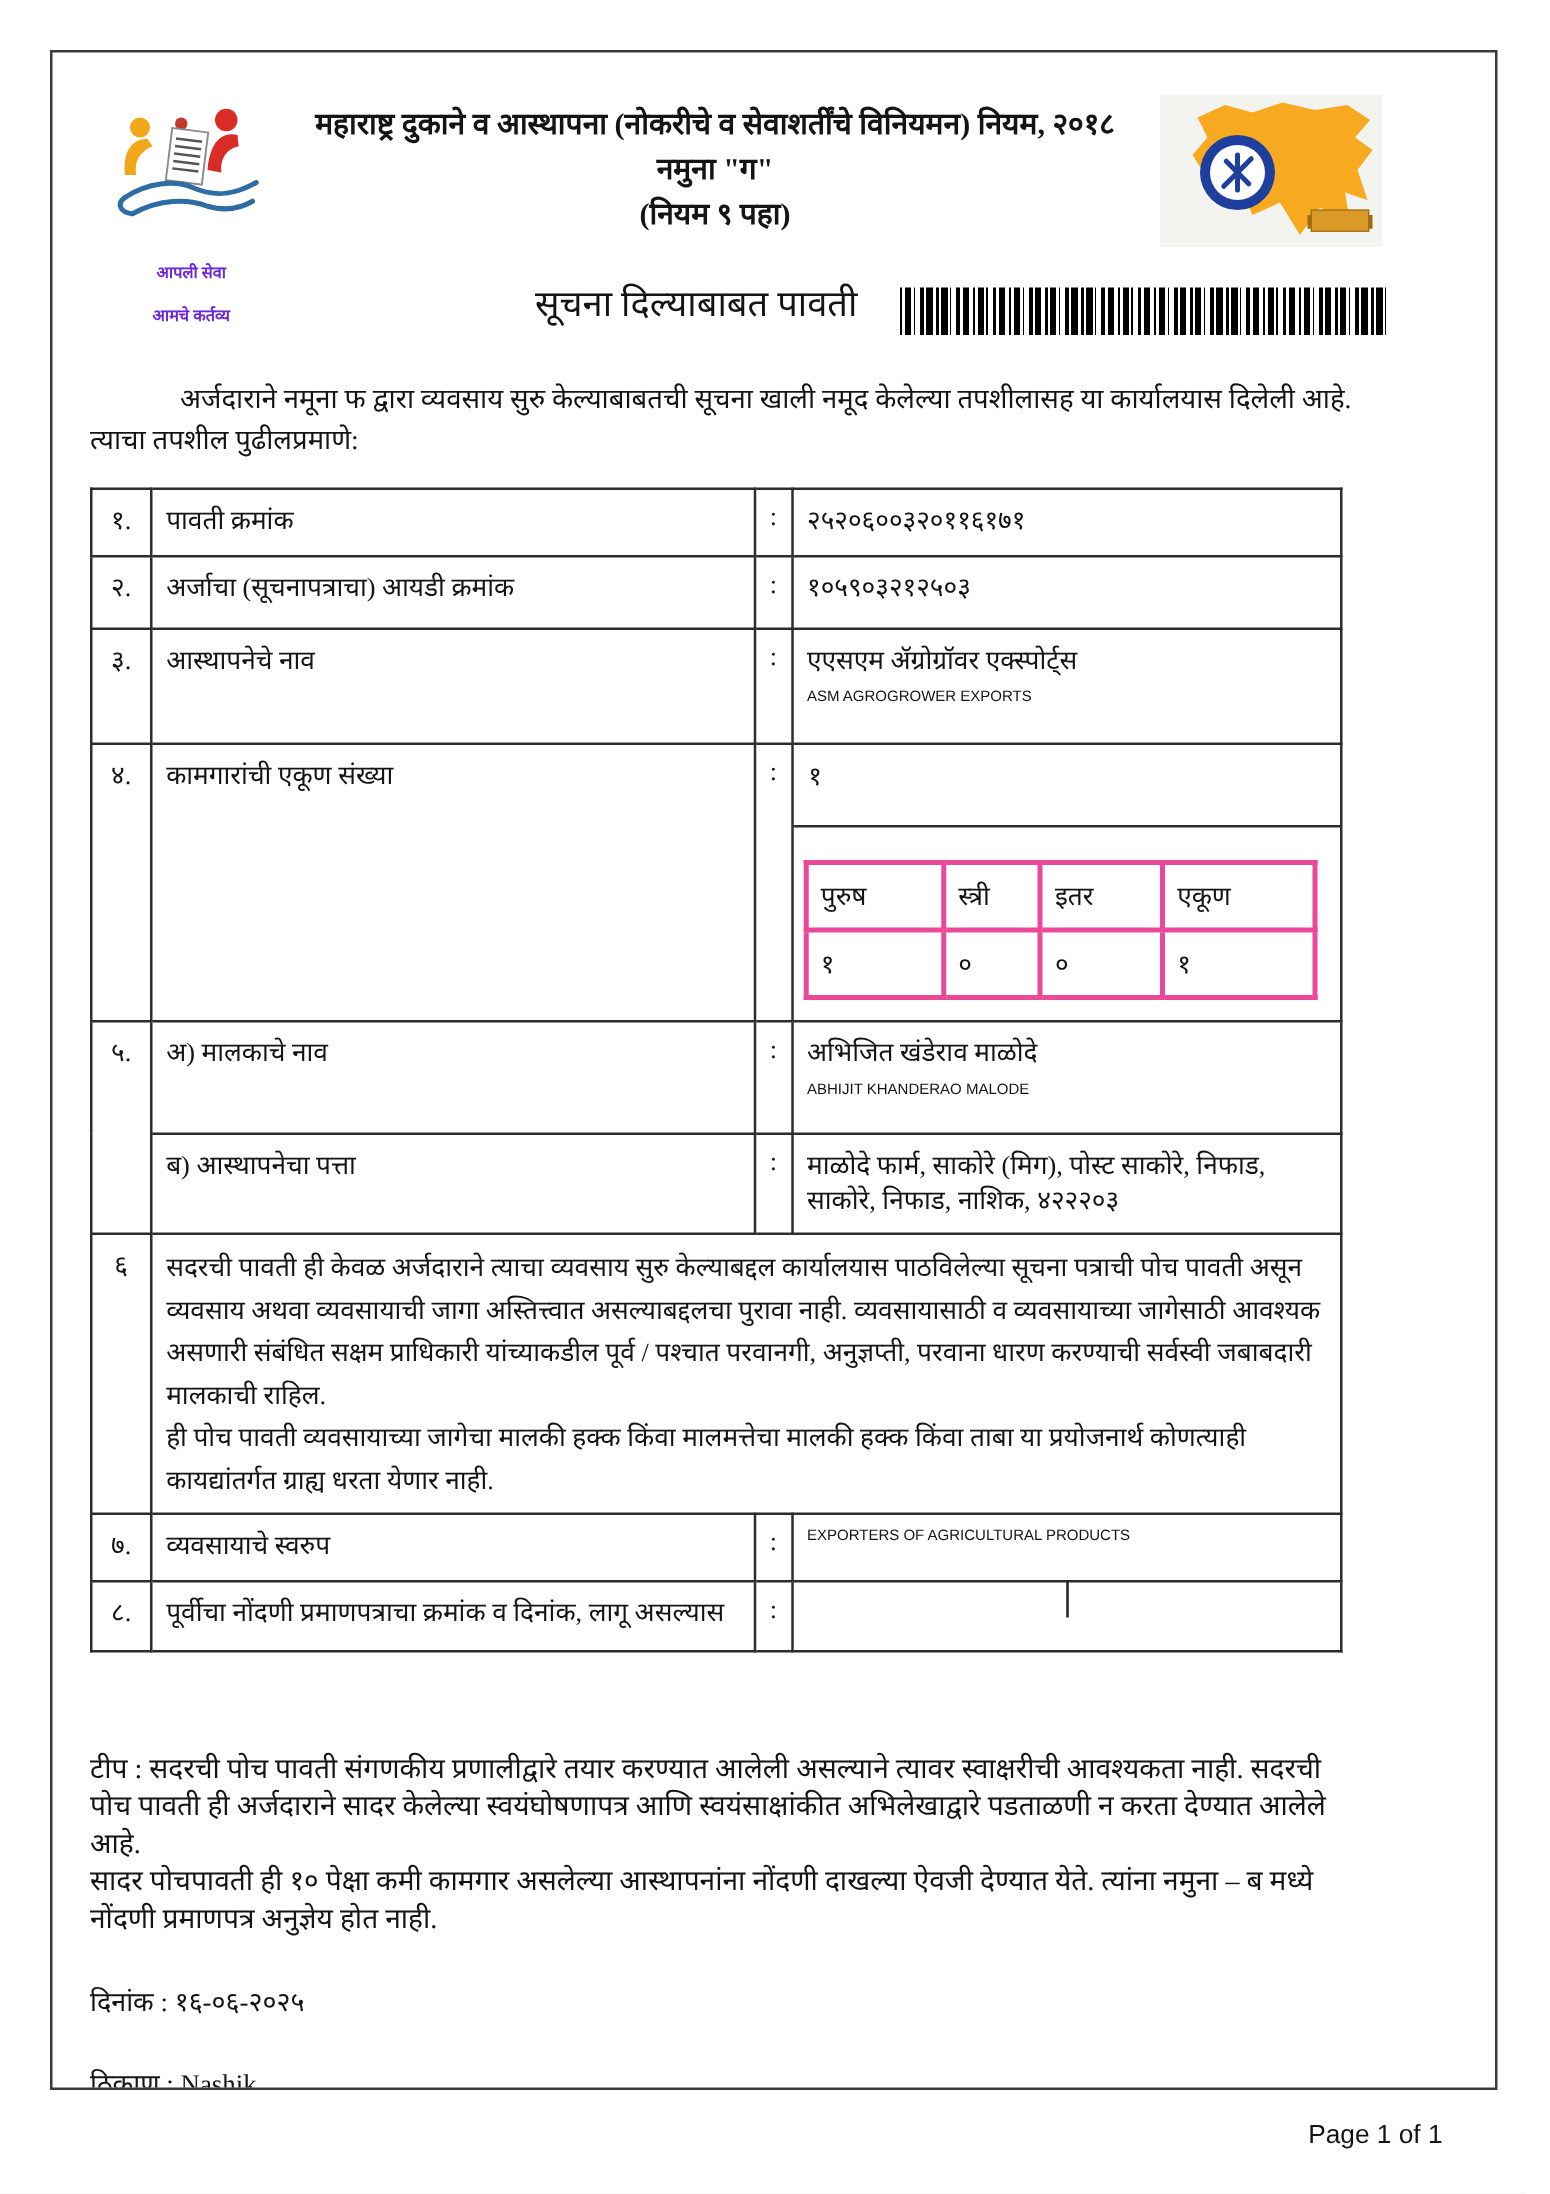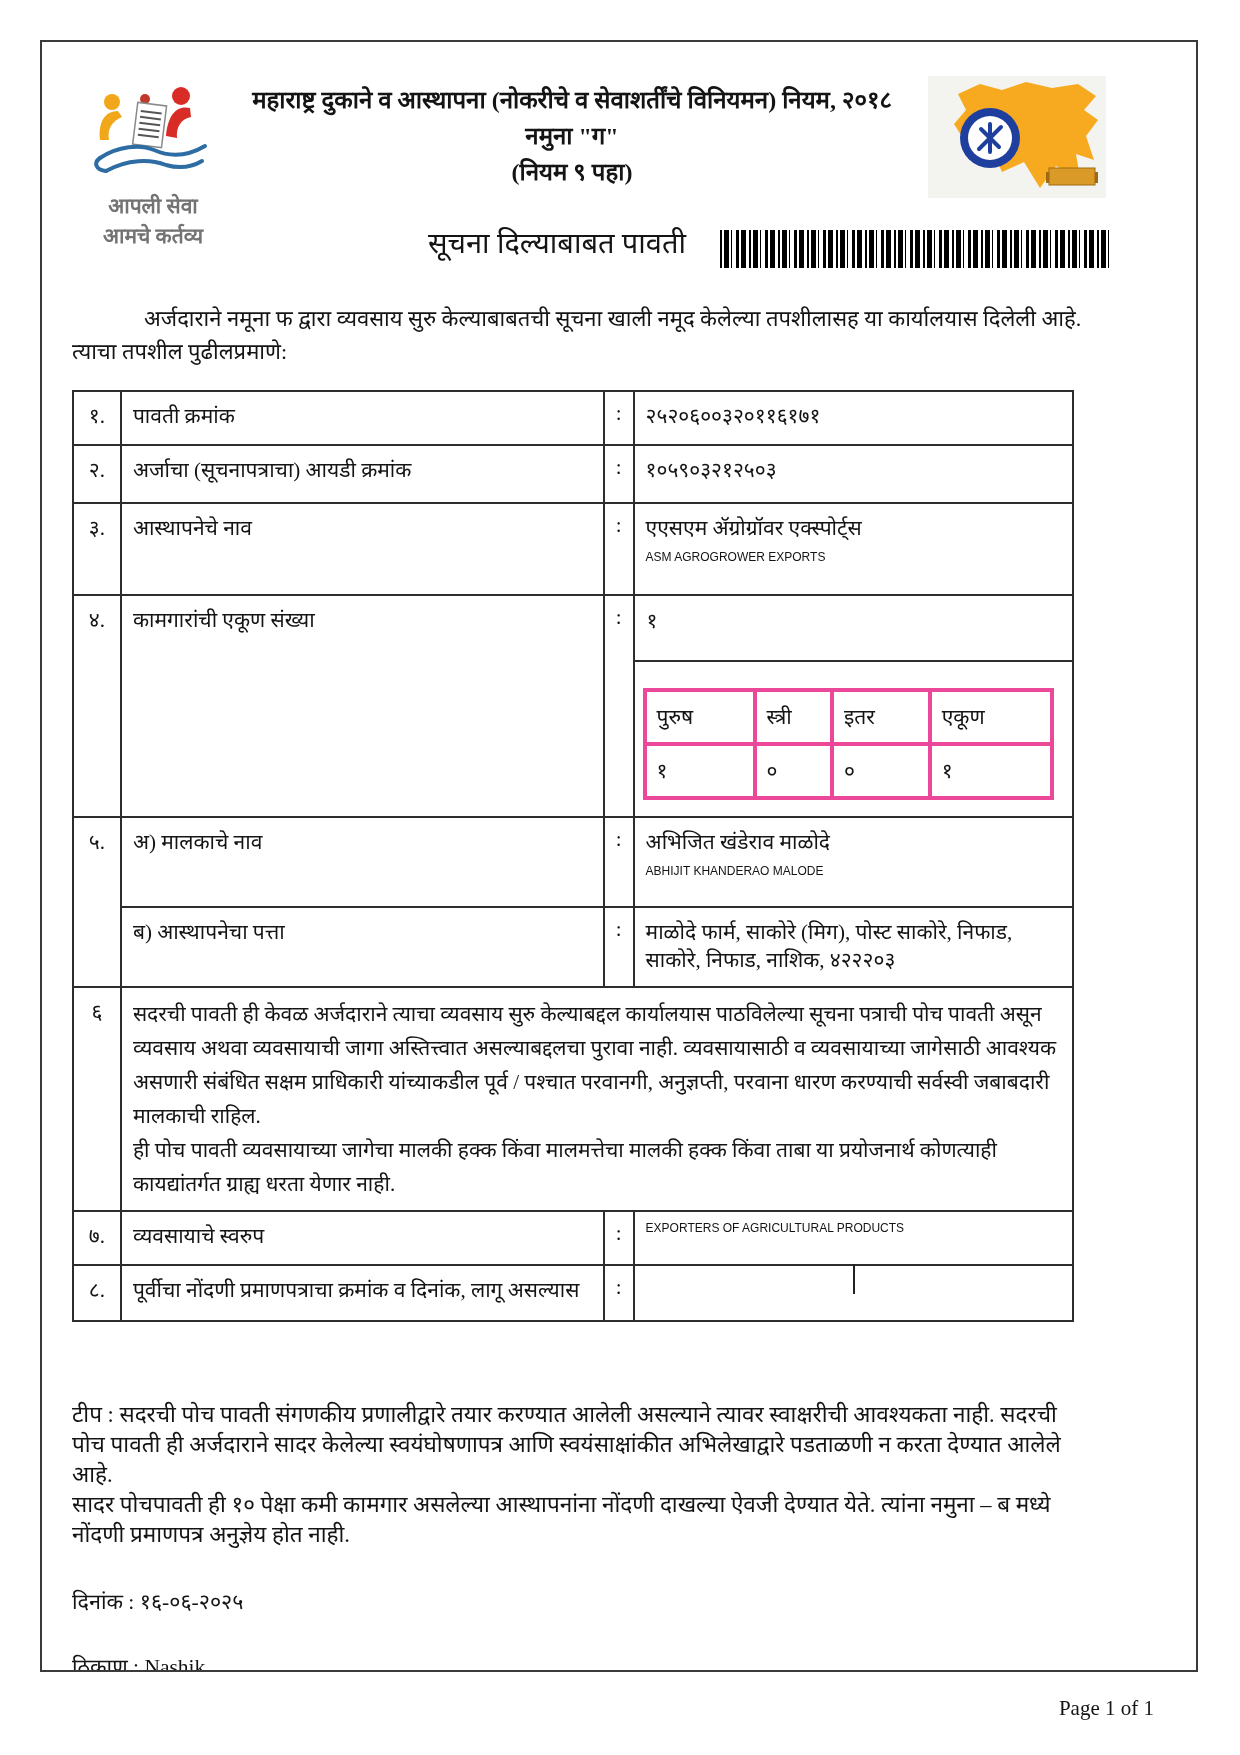--- a/index.html
+++ b/index.html
@@ -4,21 +4,21 @@
 <style>
   html,body{margin:0;padding:0;background:#e8e8e8;}
   .page{width:1240px;height:1755px;position:relative;background:#ffffff;
         font-family:"Liberation Serif","DejaVu Sans",serif;color:#141414;overflow:hidden;}
   .doc{position:absolute;left:40px;top:40px;width:1158px;height:1632px;
        border:2px solid #3a3a3a;box-sizing:border-box;padding:24px 30px;overflow:hidden;}
 
   
   .header{position:relative;height:222px;}
   .logo-left{position:absolute;left:14px;top:20px;width:134px;text-align:center;}
-  .logo-caption{font-size:21px;font-weight:bold;color:#737373;line-height:1.22;margin-top:4px;}
+  .logo-caption{font-size:13px;font-weight:bold;color:#6d28d9;line-height:1.22;margin-top:19px;}
   .title-block{position:absolute;left:120px;top:16px;width:760px;text-align:center;
                font-weight:bold;font-size:24px;line-height:1.5;}
   .logo-right{position:absolute;right:60px;top:10px;width:178px;height:122px;}
   .receipt-title{position:absolute;left:356px;top:156px;font-size:29px;font-weight:normal;}
   .barcode{position:absolute;left:648px;top:164px;width:390px;height:38px;
      background:repeating-linear-gradient(90deg,
        #000 0 2px,#fff 2px 4px,#000 4px 9px,#fff 9px 11px,#000 11px 12px,
        #fff 12px 16px,#000 16px 19px,#fff 19px 21px,#000 21px 26px,#fff 26px 29px);}
 
   
@@ -42,21 +42,21 @@
   .r6-text p{margin:0;}
   .r8-value{position:relative;}
   .scan-artifact{position:absolute;left:218px;top:-2px;width:2px;height:30px;background:#222;}
 
   
   .notes{margin-top:78px;font-weight:normal;font-size:22.5px;line-height:1.33;width:1018px;}
   .notes p{margin:0;}
   
   .meta-line{font-size:21.5px;margin-top:36px;}
 
-  .page-footer{position:absolute;right:86px;top:1696px;font-size:21px;font-family:Liberation Serif, serif;}
+  .page-footer{position:absolute;right:86px;top:1696px;font-size:21px;font-family:Liberation Sans, sans-serif;}
 </style>
 </head>
 <body>
 
 <div class="page">
   <div class="doc">
 
     <div class="header">
 
       <div class="logo-left">

